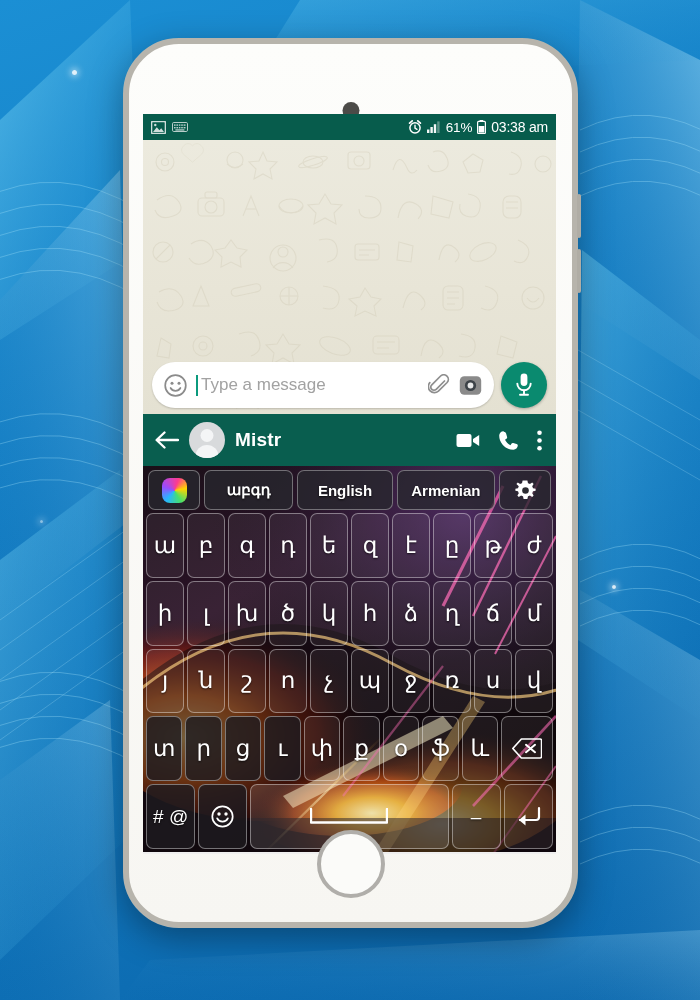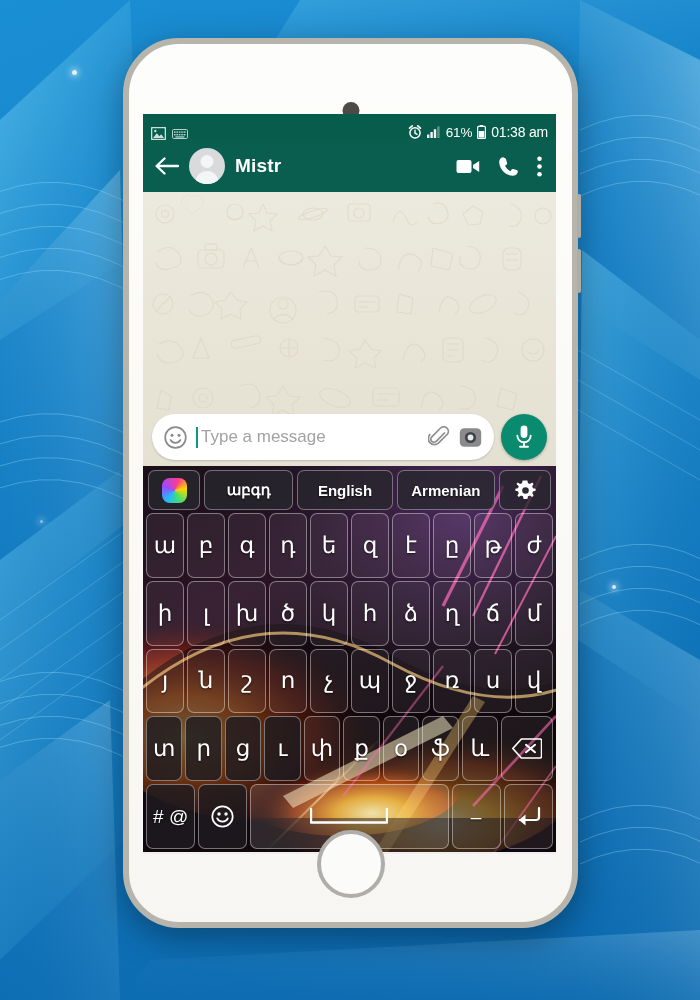--- a/index.html
+++ b/index.html
@@ -60,21 +60,21 @@
   
   #screen {
     position: absolute; left: 14px; top: 70px;
     width: 413px; height: 740px;
     overflow: hidden; background: #000;
   }
 
   
   #statusbar {
     height: 26px; background: #075c4c;
-    display: flex; align-items: flex-end; padding: 0 8px;
+    display: flex; align-items: center; padding: 0 8px;
     color: #dfe9e6; font-size: 13px;
   }
   #status-left { display: flex; align-items: center; gap: 6px; }
   #status-right { margin-left: auto; display: flex; align-items: center; gap: 5px; }
   .sb-ico { display: block; }
   #battery-pct { font-size: 13.5px; color: #ffffff; font-weight: 400; letter-spacing: -.2px;}
   #clock { font-size: 14px; color: #ffffff; letter-spacing: -.2px;}
 
   
   #appbar {
@@ -283,43 +283,21 @@
           <rect x="3.4" y="6" width="2.4" height="6" fill="#ffffff" opacity=".95"></rect>
           <rect x="6.8" y="3.2" width="2.4" height="8.8" fill="#ffffff" opacity=".95"></rect>
           <rect x="10.2" y="0.4" width="2.4" height="11.6" fill="#ffffff" opacity=".35"></rect>
         </svg>
         <span id="battery-pct">61%</span>
         <svg width="9" height="14" viewBox="0 0 9 14">
           <rect x="2.6" y="0" width="3.6" height="1.5" fill="#ffffff"></rect>
           <rect x="0.6" y="1.4" width="7.8" height="12.2" rx="1" fill="none" stroke="#ffffff" stroke-width="1.2"></rect>
           <rect x="1.7" y="6" width="5.6" height="6.6" fill="#ffffff"></rect>
         </svg>
-        <span id="clock">01:38 am</span>
-      </div>
-    </div>
-
-    <div id="appbar">
-      <svg id="back-arrow" width="24" height="20" viewBox="0 0 24 20">
-        <path d="M23 10 H2 M9.5 2.5 L1.6 10 L9.5 17.5" stroke="#ffffff" stroke-width="2.3" fill="none" stroke-linecap="round" stroke-linejoin="round"></path>
-      </svg>
-      <div id="avatar"></div>
-      <span id="contact-name">Mistr</span>
-      <div id="appbar-actions">
-        <svg width="24" height="17" viewBox="0 0 24 17">
-          <rect x="0.5" y="2" width="15" height="13" rx="2" fill="#ffffff"></rect>
-          <path d="M17 7 L23.2 3 V14 L17 10 Z" fill="#ffffff"></path>
-        </svg>
-        <svg width="21" height="21" viewBox="0 0 21 21">
-          <path d="M5.4 1.2 C3.2 1.2 1.2 3.3 1.2 5.6 c0 7.8 6.4 14.2 14.2 14.2 2.3 0 4.4-2 4.4-4.2 0-.8-.5-1.3-1.2-1.5l-3.4-1c-.7-.2-1.4.1-1.8.7l-.9 1.4c-2.4-1.2-4.3-3.1-5.5-5.5l1.4-.9c.6-.4.9-1.1.7-1.8l-1-3.4C7.9 2.8 7.2 2.1 6.4 2.1 Z" fill="#ffffff"></path>
-        </svg>
-        <svg width="5" height="21" viewBox="0 0 5 21">
-          <circle cx="2.5" cy="2.8" r="2.3" fill="#ffffff"></circle>
-          <circle cx="2.5" cy="10.5" r="2.3" fill="#ffffff"></circle>
-          <circle cx="2.5" cy="18.2" r="2.3" fill="#ffffff"></circle>
-        </svg>
+        <span id="clock">03:38 am</span>
       </div>
     </div>
 
     <div id="chat">
       <svg id="doodles" viewBox="0 0 413 274" preserveAspectRatio="xMidYMid slice">
         <g stroke="#cfc9b4" stroke-width="1.1" fill="none" opacity=".75">
 
           <circle cx="22" cy="22" r="9"></circle>
             <circle cx="22" cy="22" r="3.5"></circle>
           <path d="M50 14 q8-8 16 0 q8 8 0 16 l-16 14 l-16-14 q-8-8 0-16 q8-8 16 0" transform="translate(22,-2) scale(.55)"></path>
@@ -427,20 +405,42 @@
             <circle cx="11.5" cy="11.5" r="2.9" fill="#e9eaea"></circle>
           </svg>
         </div>
         <div id="mic-btn">
           <svg width="20" height="26" viewBox="0 0 20 26">
             <rect x="6.6" y="1.5" width="6.8" height="12.5" rx="3.4" fill="#ffffff"></rect>
             <path d="M3.3 11.6 a6.7 6.7 0 0 0 13.4 0" fill="none" stroke="#ffffff" stroke-width="1.9" stroke-linecap="round"></path>
             <path d="M10 18.4 V22.6 M6 22.8 H14" stroke="#ffffff" stroke-width="1.9" stroke-linecap="round"></path>
           </svg>
         </div>
+      </div>
+    </div>
+
+    <div id="appbar">
+      <svg id="back-arrow" width="24" height="20" viewBox="0 0 24 20">
+        <path d="M23 10 H2 M9.5 2.5 L1.6 10 L9.5 17.5" stroke="#ffffff" stroke-width="2.3" fill="none" stroke-linecap="round" stroke-linejoin="round"></path>
+      </svg>
+      <div id="avatar"></div>
+      <span id="contact-name">Mistr</span>
+      <div id="appbar-actions">
+        <svg width="24" height="17" viewBox="0 0 24 17">
+          <rect x="0.5" y="2" width="15" height="13" rx="2" fill="#ffffff"></rect>
+          <path d="M17 7 L23.2 3 V14 L17 10 Z" fill="#ffffff"></path>
+        </svg>
+        <svg width="21" height="21" viewBox="0 0 21 21">
+          <path d="M5.4 1.2 C3.2 1.2 1.2 3.3 1.2 5.6 c0 7.8 6.4 14.2 14.2 14.2 2.3 0 4.4-2 4.4-4.2 0-.8-.5-1.3-1.2-1.5l-3.4-1c-.7-.2-1.4.1-1.8.7l-.9 1.4c-2.4-1.2-4.3-3.1-5.5-5.5l1.4-.9c.6-.4.9-1.1.7-1.8l-1-3.4C7.9 2.8 7.2 2.1 6.4 2.1 Z" fill="#ffffff"></path>
+        </svg>
+        <svg width="5" height="21" viewBox="0 0 5 21">
+          <circle cx="2.5" cy="2.8" r="2.3" fill="#ffffff"></circle>
+          <circle cx="2.5" cy="10.5" r="2.3" fill="#ffffff"></circle>
+          <circle cx="2.5" cy="18.2" r="2.3" fill="#ffffff"></circle>
+        </svg>
       </div>
     </div>
 
     <div id="keyboard">
       <svg id="kb-art" viewBox="0 0 413 388" preserveAspectRatio="none">
         <defs>
           <linearGradient id="kbbase" x1="0" y1="0" x2="0.6" y2="1">
             <stop offset="0%" stop-color="#1a0f18"></stop>
             <stop offset="35%" stop-color="#2a1226"></stop>
             <stop offset="70%" stop-color="#140a10"></stop>

